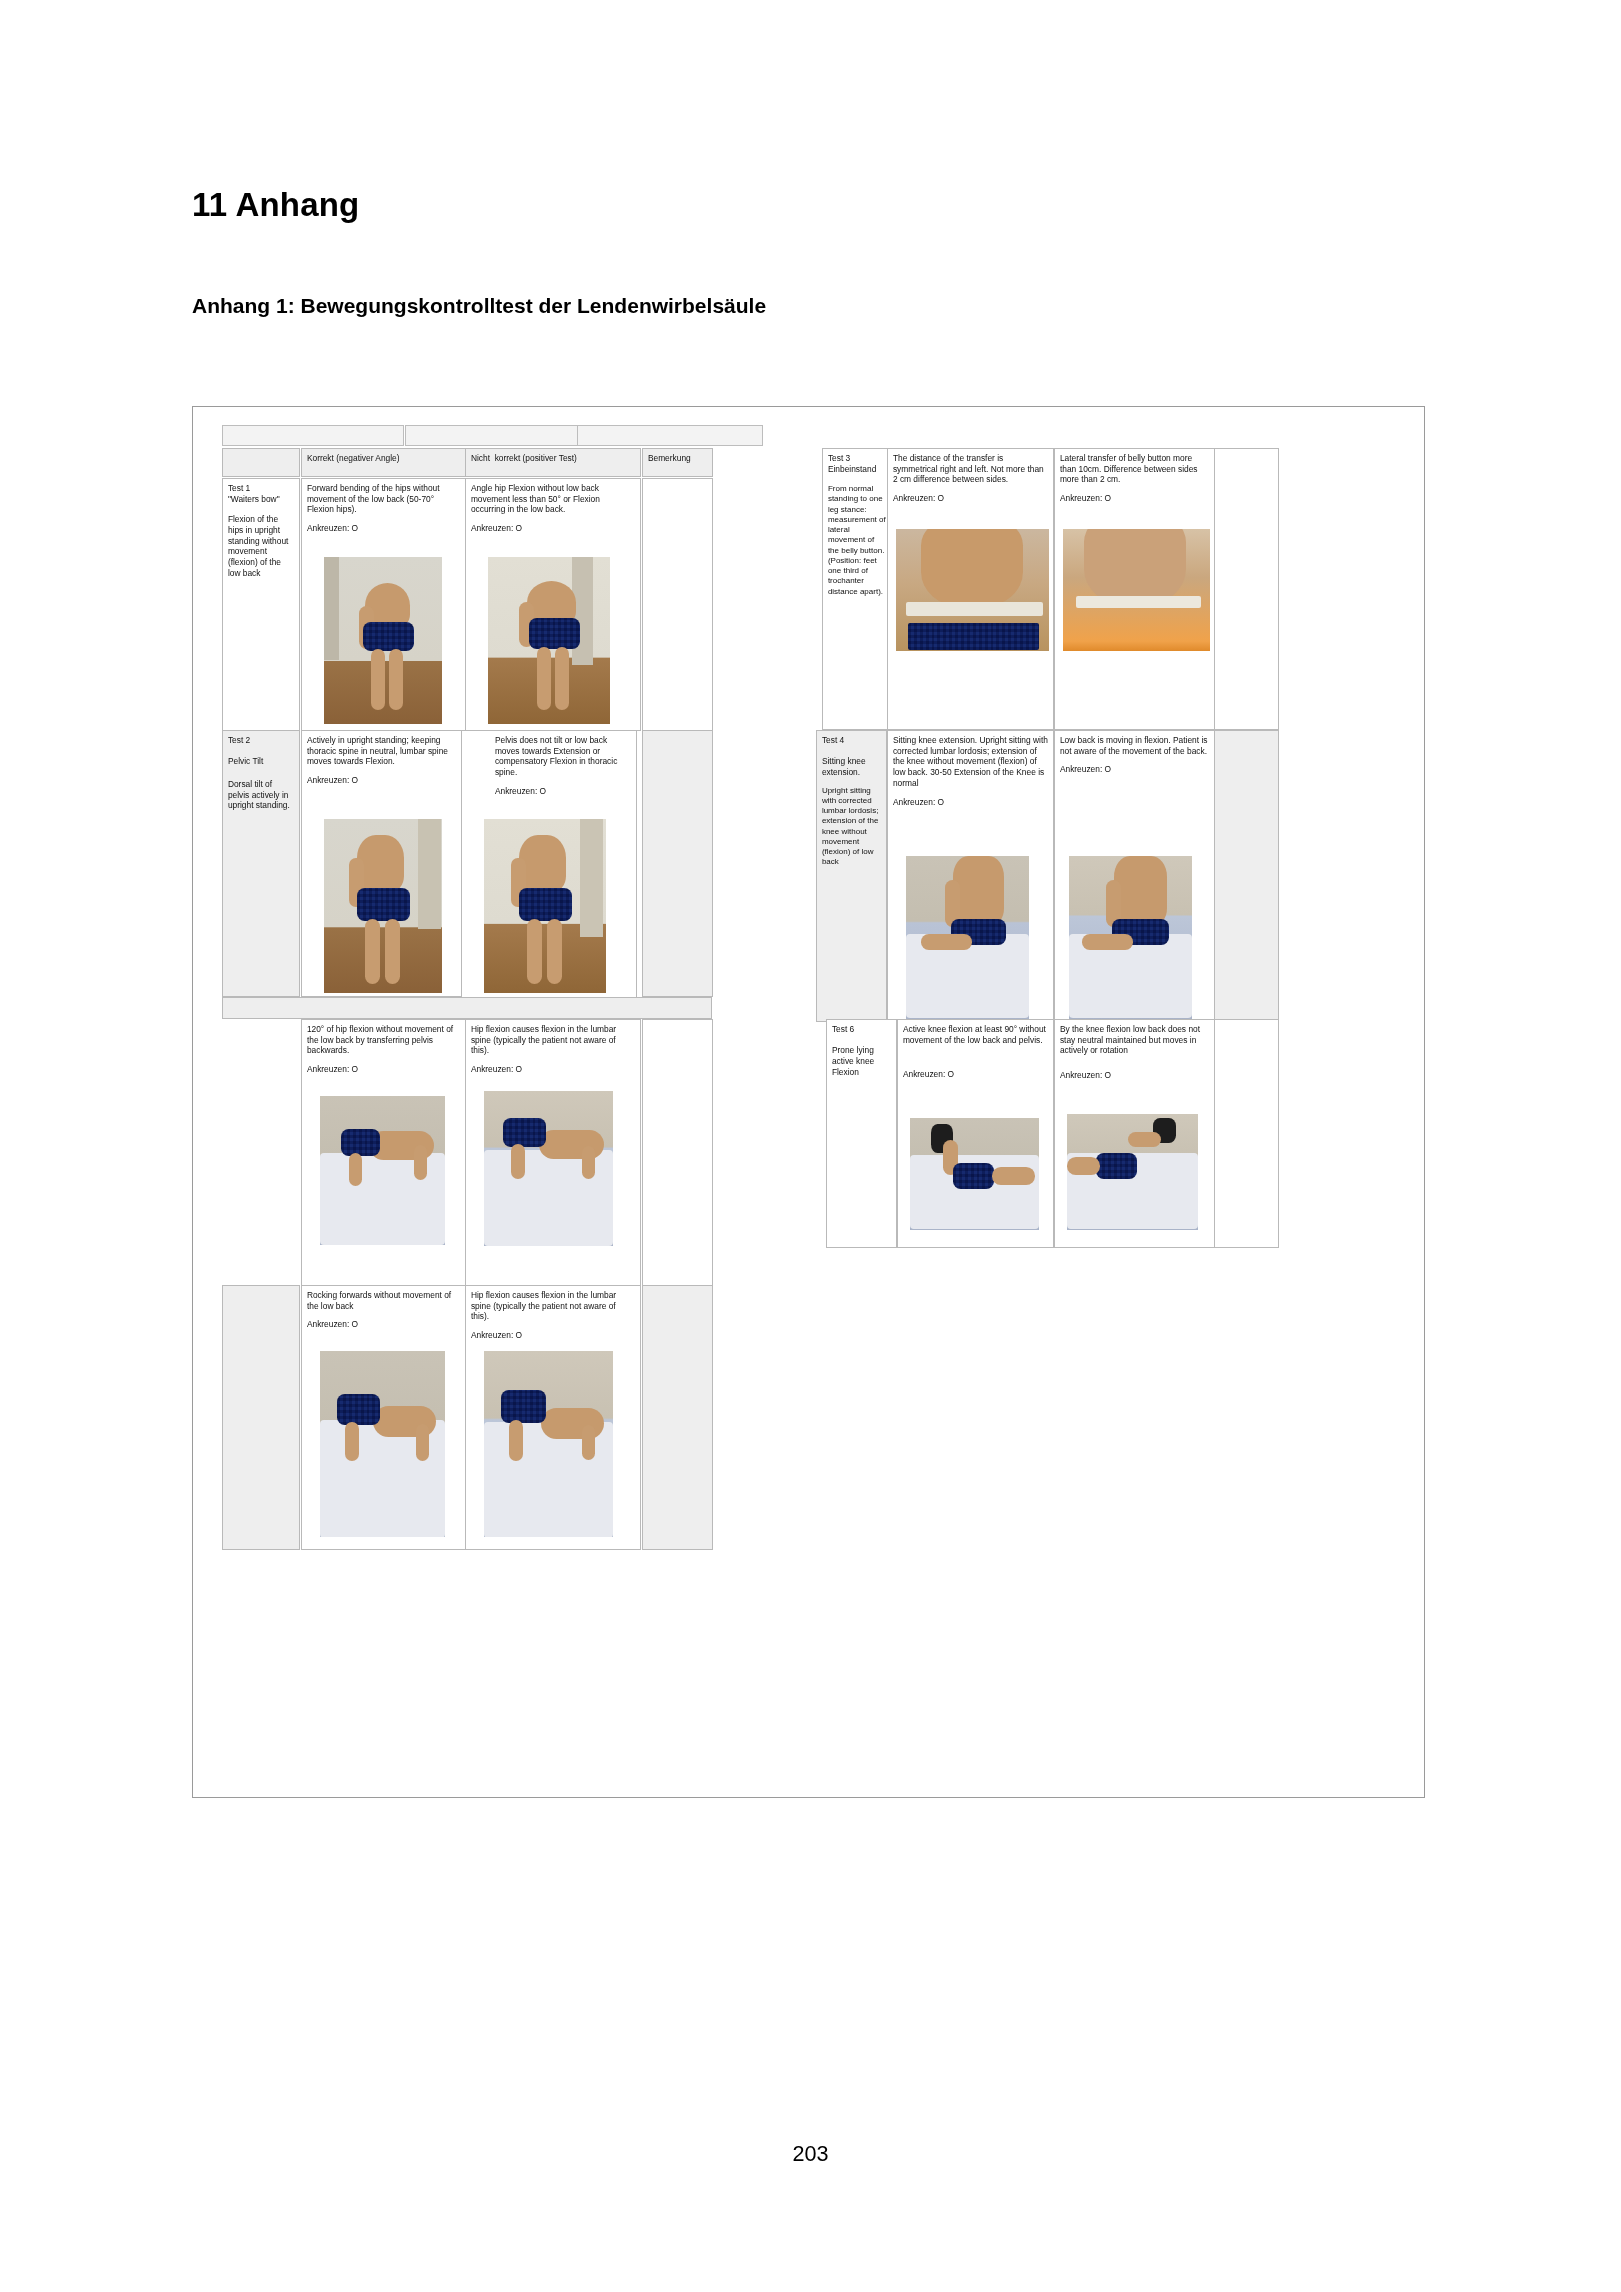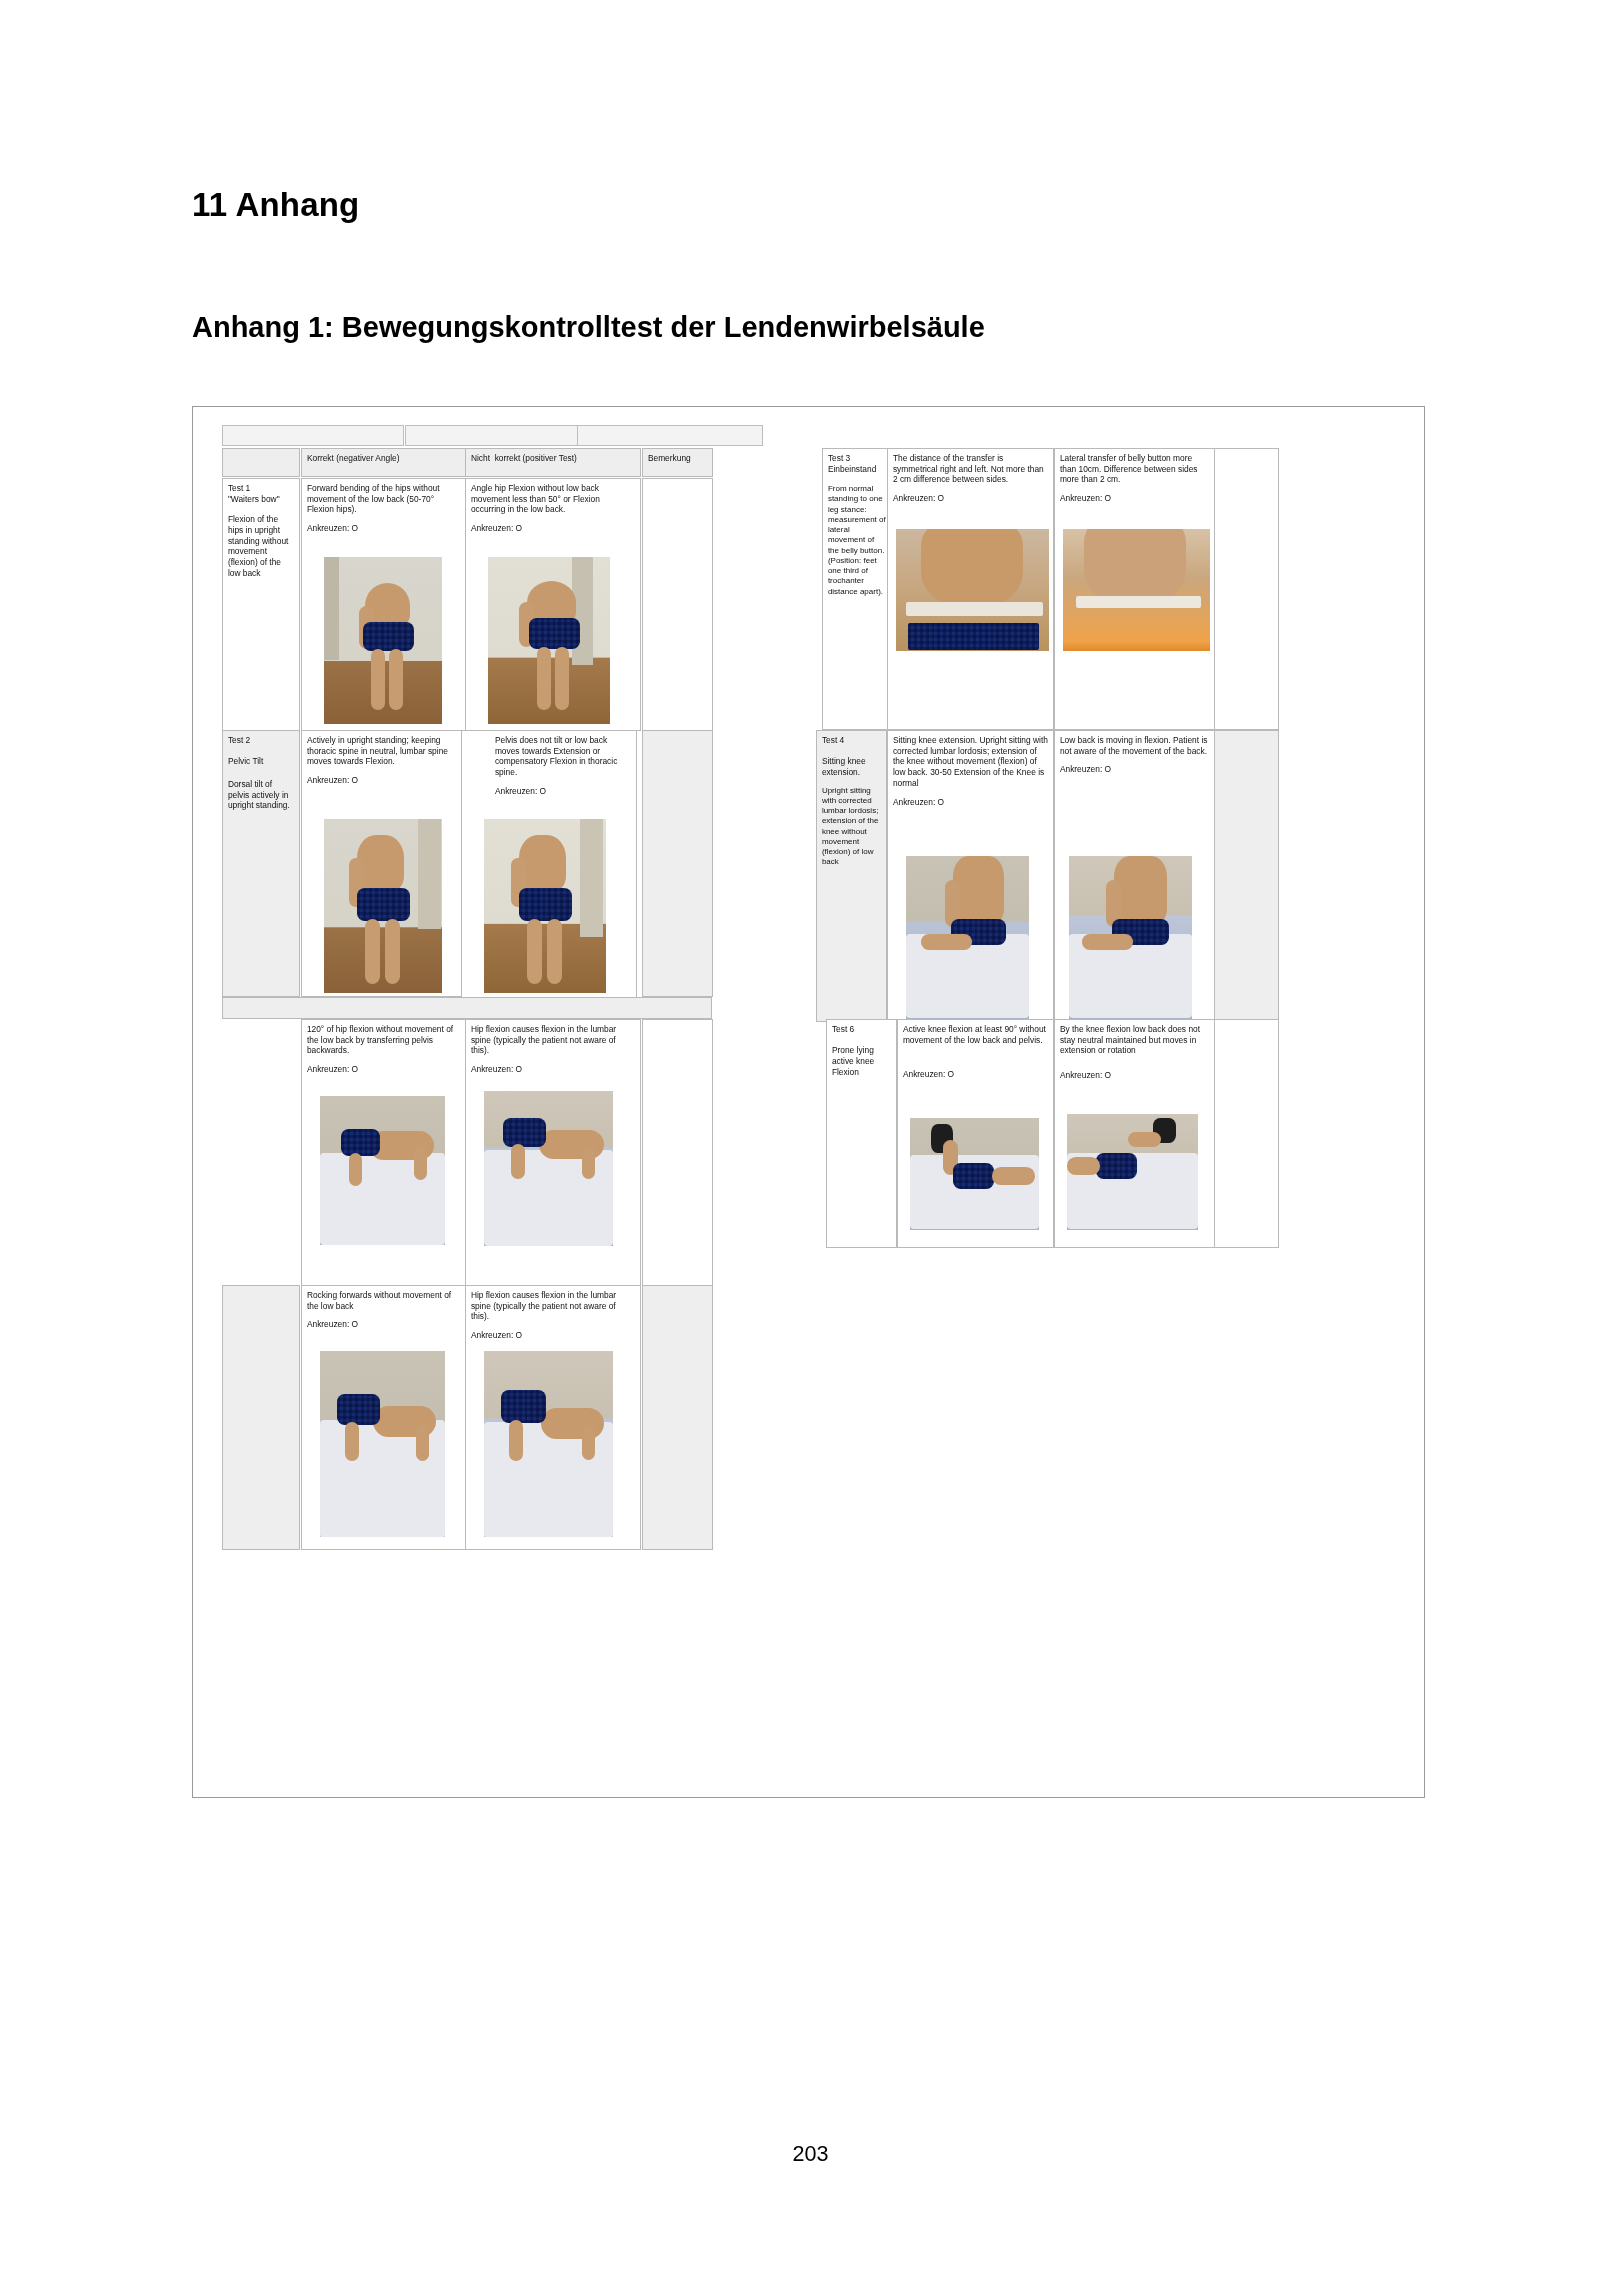--- a/index.html
+++ b/index.html
@@ -27,23 +27,22 @@
     left: 192px;
     top: 186px;
     font-size: 33px;
     font-weight: bold;
     letter-spacing: 0.2px;
   }
   .doc-subtitle {
     position: absolute;
     left: 192px;
     top: 294px;
-    font-size: 29px;
+    font-size: 21px;
     font-weight: bold;
-    margin-top: 17px;
   }
   .figure-frame {
     position: absolute;
     left: 192px;
     top: 406px;
     width: 1233px;
     height: 1392px;
     border: 1px solid #9a9a9a;
     background: #ffffff;
     box-sizing: border-box;
@@ -407,21 +406,21 @@
           <div class="ph-body scene-table">
             <div class="sheetwhite" style="left:0; top:37px; width:129px; height:74px;"></div>
             <div class="sock" style="left:21.6px; top:5.9px; width:21.6px; height:29px;"></div>
             <div class="limb" style="left:33px; top:21.6px; width:15.7px; height:35px; border-radius:7.8px;"></div>
             <div class="shorts" style="left:43px; top:45px; width:41px; height:25.5px;"></div>
             <div class="limb" style="left:82px; top:49px; width:43px; height:17.6px; border-radius:8.8px;"></div>
           </div>
         </div>
       </div>
       <div class="blk" style="left:861px; top:612px; width:161px; height:229px;">
-        <div class="cell-txt">By the knee flexion low back does not stay neutral maintained but moves in extension or rotation</div>
+        <div class="cell-txt">By the knee flexion low back does not stay neutral maintained but moves in actively or rotation</div>
         <div class="ank" style="margin-top:11.8px;">Ankreuzen: O</div>
         <div class="photo" style="left:11.8px; top:94px; width:131px; height:116px;">
           <div class="ph-body scene-table2">
             <div class="sheetwhite" style="left:0; top:39px; width:131px; height:76px;"></div>
             <div class="sock" style="left:86px; top:3.9px; width:23.5px; height:25.5px;"></div>
             <div class="limb" style="left:61px; top:17.6px; width:33px; height:15.7px; border-radius:7.8px;"></div>
             <div class="shorts" style="left:29px; top:39px; width:41px; height:25.5px;"></div>
             <div class="limb" style="left:0px; top:43px; width:33px; height:17.6px; border-radius:8.8px;"></div>
           </div>
         </div>

